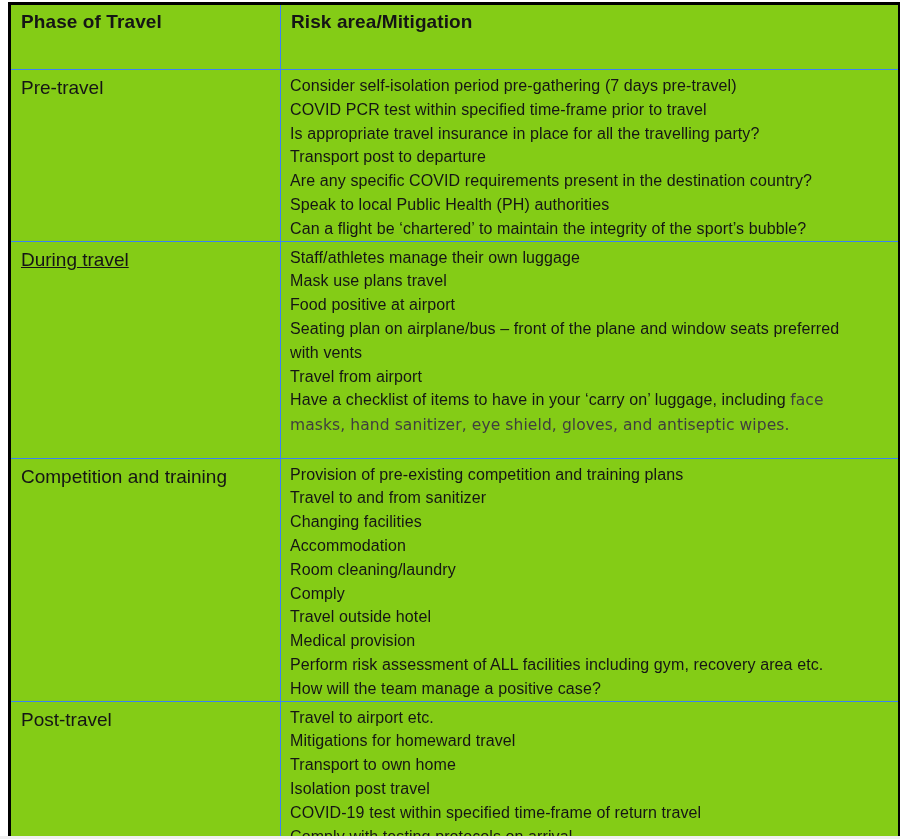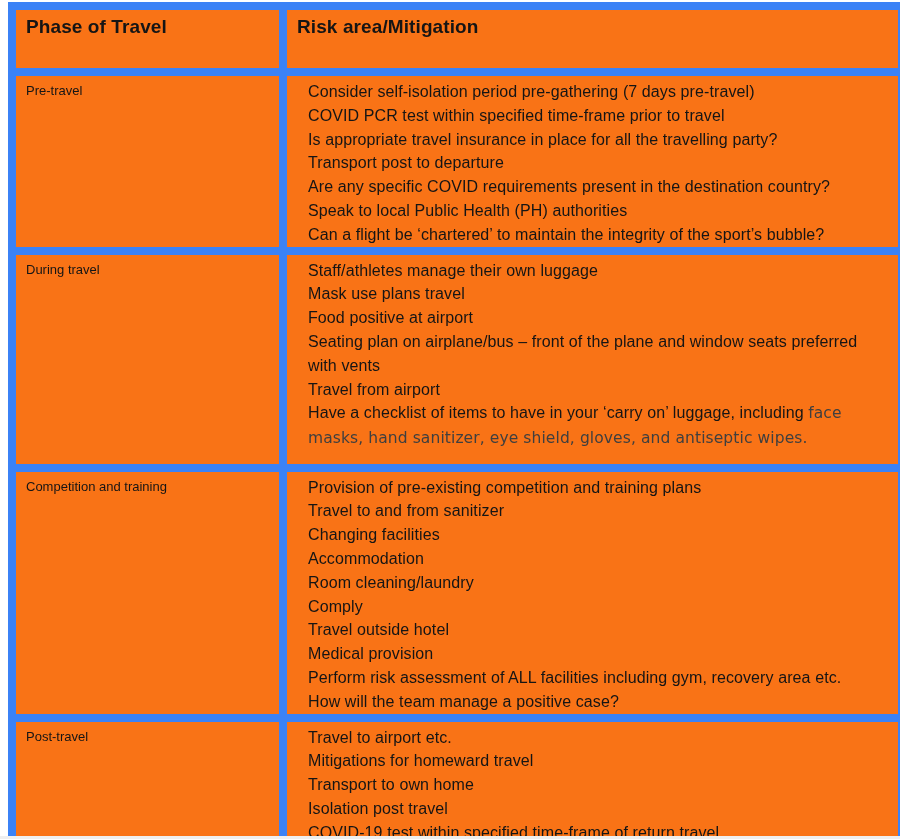--- a/index.html
+++ b/index.html
@@ -15,45 +15,44 @@
   .table-wrap { position: absolute; left: 8px; top: 2px; }
   table.risk-table {
     border-collapse: collapse;
     table-layout: fixed;
     width: 890px;
     border: 3px solid #000;
   }
   table.risk-table col.c-phase { width: 271px; }
   table.risk-table col.c-risk  { width: 619px; }
   table.risk-table th, table.risk-table td {
-    border: 8px solid #3b82f6;
+    border: 1px solid #3b82f6;
     vertical-align: top;
     padding: 0;
     text-align: left;
-    background: #f97316;
+    background: #84cc16;
   }
   
   tr.header-row th { height: 66px; }
   .col-header {
     font-size: 19px;
     font-weight: bold;
     padding: 6px 10px 0 10px;
     letter-spacing: 0.1px;
   }
   
   .phase-label {
-    font-size: 13px;
+    font-size: 19px;
     font-weight: 400;
     padding: 7px 10px 0 10px;
     white-space: nowrap;
   }
   .risk-cell-inner {
     padding: 4px 12px 0 9px;
     max-width: 600px;
-    margin-left: 12px;
   }
   .risk-line {
     font-size: 16px;
     line-height: 23.8px;
     letter-spacing: 0.1px;
   }
   .alt-font {
     font-family: "DejaVu Sans", sans-serif;
     font-size: 15.5px;
     color: #3f3f3f;
@@ -97,21 +96,21 @@
                 <div class="risk-line">COVID PCR test within specified time-frame prior to travel</div>
                 <div class="risk-line">Is appropriate travel insurance in place for all the travelling party?</div>
                 <div class="risk-line">Transport post to departure</div>
                 <div class="risk-line">Are any specific COVID requirements present in the destination country?</div>
                 <div class="risk-line">Speak to local Public Health (PH) authorities</div>
                 <div class="risk-line">Can a flight be ‘chartered’ to maintain the integrity of the sport’s bubble?</div>
               </div>
             </td>
           </tr>
           <tr>
-            <td style="height: 217px;">
+            <td style="height: 217px; text-decoration: underline;">
               <div class="phase-label">During travel</div>
             </td>
             <td>
               <div class="risk-cell-inner">
                 <div class="risk-line">Staff/athletes manage their own luggage</div>
                 <div class="risk-line">Mask use plans travel</div>
                 <div class="risk-line">Food positive at airport</div>
                 <div class="risk-line">Seating plan on airplane/bus – front of the plane and window seats preferred with vents</div>
                 <div class="risk-line">Travel from airport</div>
                 <div class="risk-line"><span>Have a checklist of items to have in your ‘carry on’ luggage, including </span><span class="alt-font">face masks, hand sanitizer, eye shield, gloves, and antiseptic wipes.</span></div>

